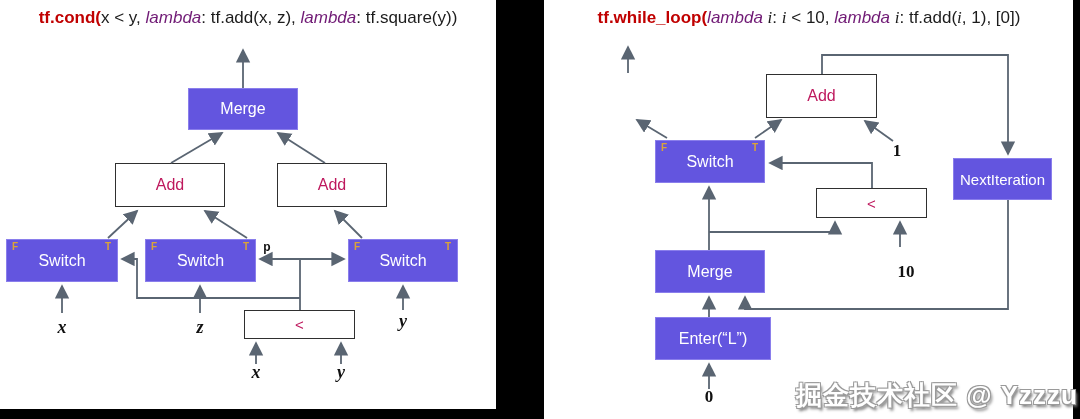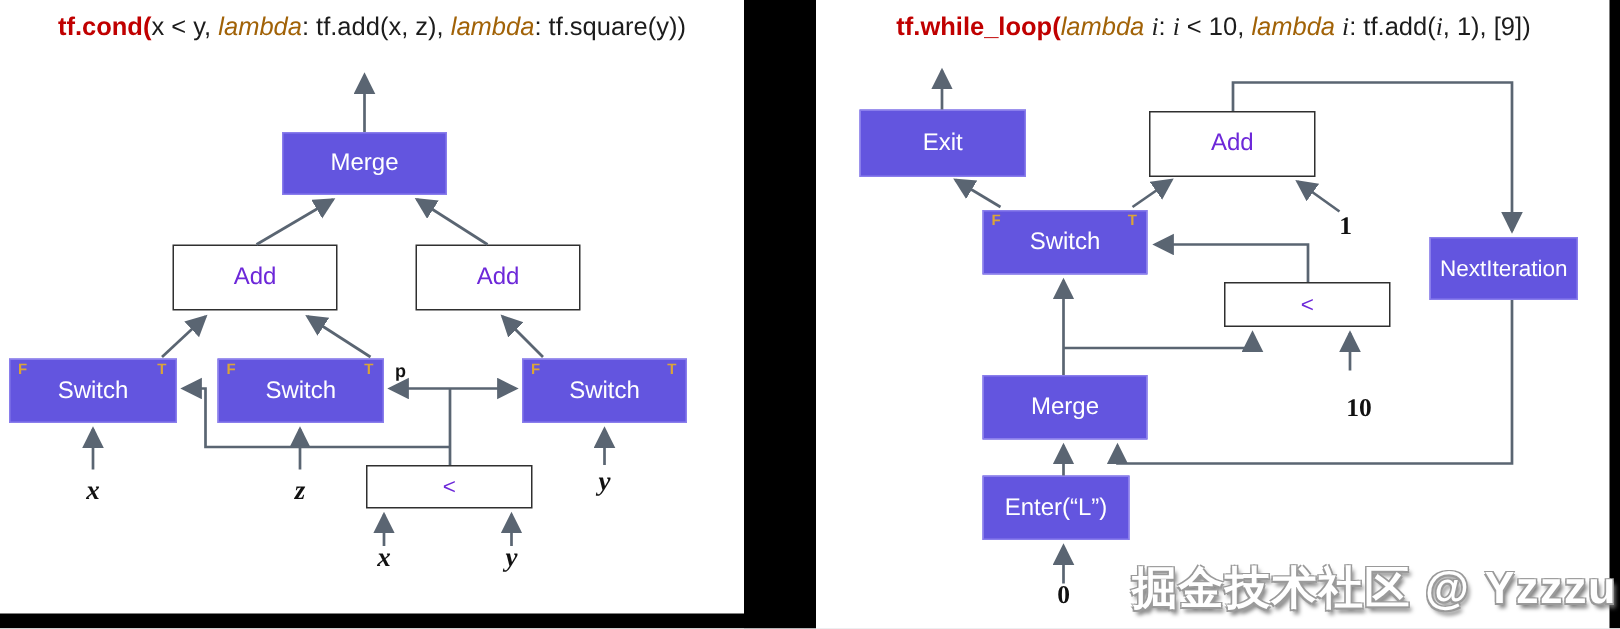--- a/index.html
+++ b/index.html
@@ -12,31 +12,31 @@
   .bottom-bar{position:absolute;left:0;top:409px;width:544px;height:10px;background:#000;}
   .right-edge-bar{position:absolute;left:1073px;top:0;width:7px;height:419px;background:#000;}
   
   .title{
     position:absolute;top:7px;font-size:17px;line-height:22px;color:#1c1c1c;
     text-align:center;white-space:pre;letter-spacing:0px;
   }
   .title-left{left:0;width:496px;}
   .title-right{left:544px;width:530px;}
   .kw-red{color:#C00000;font-weight:bold;}
-  .kw-blue{color:#a16207;font-style:italic;}
+  .kw-blue{color:#701a75;font-style:italic;}
   .mi{font-style:italic;font-family:"Liberation Serif",serif;}
   
   svg.edges{position:absolute;left:0;top:0;pointer-events:none;z-index:6;}
   
   .node{
     position:absolute;display:flex;align-items:center;justify-content:center;
     box-sizing:border-box;font-size:16px;z-index:3;
   }
   .node.purple{background:#6355DF;border:1px solid #8A7EEC;color:#ffffff;}
-  .node.white{background:#ffffff;border:1.5px solid #2f2f2f;color:#6d28d9;}
+  .node.white{background:#ffffff;border:1.5px solid #2f2f2f;color:#be185d;}
   .port{
     position:absolute;top:1px;font-size:10px;font-weight:bold;color:#DBA437;line-height:12px;
   }
   .port.pf{left:5px;}
   .port.pt{right:6px;}
   
   .mathlbl{
     position:absolute;transform:translate(-50%,-50%);z-index:4;
     font-family:"Liberation Serif",serif;font-weight:bold;font-style:italic;
     font-size:18px;color:#111;
@@ -45,21 +45,21 @@
     position:absolute;transform:translate(-50%,-50%);z-index:4;
     font-family:"Liberation Serif",serif;font-weight:bold;font-size:17px;color:#111;
   }
   .predlbl{
     position:absolute;transform:translate(-50%,-50%);z-index:4;
     font-size:12px;font-weight:bold;color:#111;
   }
   
   .watermark{
     position:absolute;right:2px;bottom:6px;z-index:9;
-    font-size:30px;font-weight:bold;color:#ffffff;letter-spacing:1px;
+    font-size:26px;font-weight:bold;color:#ffffff;letter-spacing:1px;
     text-shadow:-1px -1px 0 #9a9a9a,1px -1px 0 #9a9a9a,-1px 1px 0 #9a9a9a,
                 1px 1px 0 #9a9a9a,2px 3px 3px #777777;
   }
 </style>
 </head>
 <body>
 
 <div class="canvas">
 
   <div class="title title-left"><span class="kw-red">tf.cond(</span><span>x &lt; y, </span><span class="kw-blue">lambda</span><span>: tf.add(x, z), </span><span class="kw-blue">lambda</span><span>: tf.square(y))</span></div>
@@ -94,43 +94,40 @@
       <span>&lt;</span>
     </div>
 
   <div class="mathlbl" style="left:62px;top:327px">x</div>
   <div class="mathlbl" style="left:200px;top:327px">z</div>
   <div class="mathlbl" style="left:403px;top:321px">y</div>
   <div class="mathlbl" style="left:256px;top:372px">x</div>
   <div class="mathlbl" style="left:341px;top:372px">y</div>
   <div class="predlbl" style="left:267px;top:247px">p</div>
 
-  <div class="title title-right"><span class="kw-red">tf.while_loop(</span><span class="kw-blue">lambda </span><span class="mi">i</span><span>: </span><span class="mi">i</span><span> &lt; 10, </span><span class="kw-blue">lambda </span><span class="mi">i</span><span>: tf.add(</span><span class="mi">i</span><span>, 1), [9])</span></div>
+  <div class="title title-right"><span class="kw-red">tf.while_loop(</span><span class="kw-blue">lambda </span><span class="mi">i</span><span>: </span><span class="mi">i</span><span> &lt; 10, </span><span class="kw-blue">lambda </span><span class="mi">i</span><span>: tf.add(</span><span class="mi">i</span><span>, 1), [0])</span></div>
 
-  <div class="node purple" style="left:573px;top:73px;width:111px;height:45px">
-      <span>Exit</span>
-    </div>
   <div class="node white" style="left:766px;top:74px;width:111px;height:44px">
       <span>Add</span>
     </div>
   <div class="node purple" style="left:655px;top:140px;width:110px;height:43px">
     <span class="port pf">F</span>
     <span class="port pt">T</span>
     <span>Switch</span>
   </div>
   <div class="node purple" style="left:953px;top:158px;width:99px;height:42px;font-size:15px">
       <span>NextIteration</span>
     </div>
   <div class="node white" style="left:816px;top:188px;width:111px;height:30px;font-size:15px">
       <span>&lt;</span>
     </div>
   <div class="node purple" style="left:655px;top:250px;width:110px;height:43px">
       <span>Merge</span>
     </div>
-  <div class="node purple" style="left:655px;top:317px;width:98px;height:43px">
+  <div class="node purple" style="left:655px;top:317px;width:116px;height:43px">
       <span>Enter(“L”)</span>
     </div>
 
   <div class="numlbl" style="left:897px;top:151px">1</div>
   <div class="numlbl" style="left:906px;top:272px">10</div>
   <div class="numlbl" style="left:709px;top:397px">0</div>
 
   <svg class="edges" width="1080" height="419" viewBox="0 0 1080 419">
     <defs>
       <marker id="ah" markerWidth="9" markerHeight="9" refX="7" refY="4" orient="auto">

